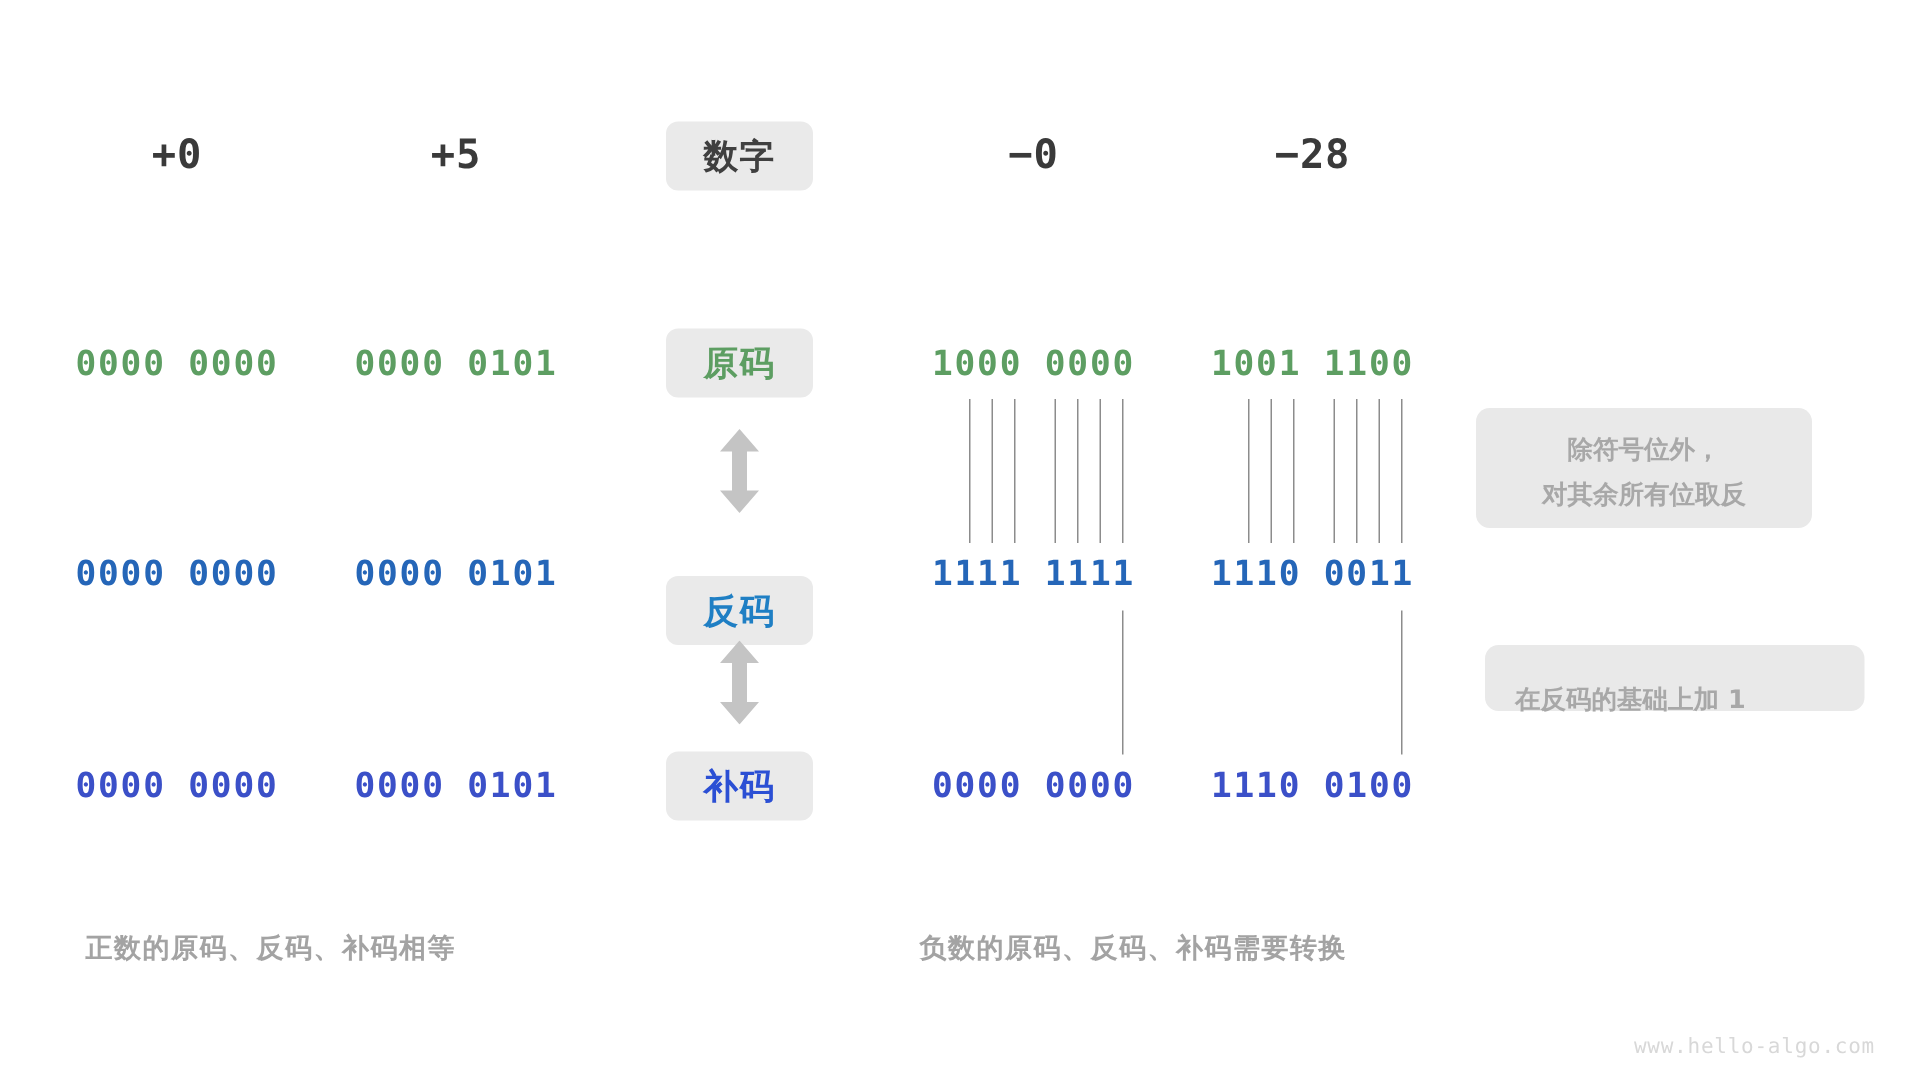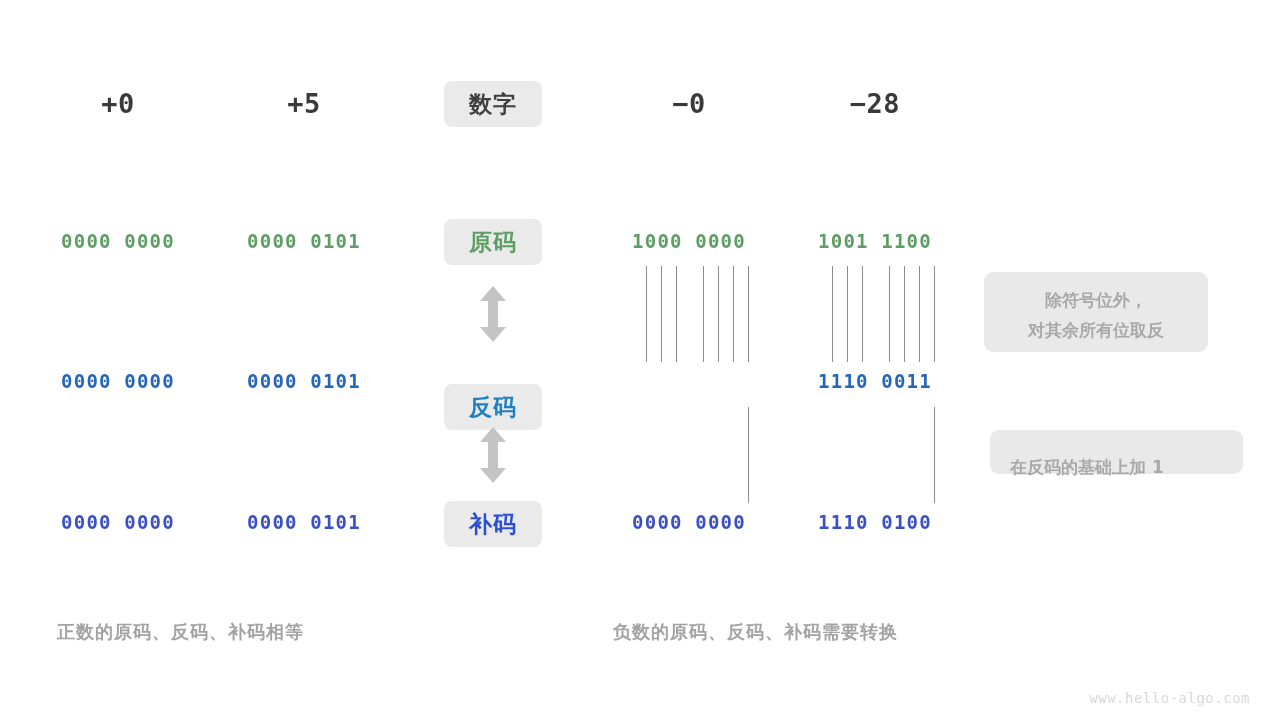--- a/index.html
+++ b/index.html
@@ -30,21 +30,21 @@
     font-size: 27px;
     font-weight: bold;
     color: #3a3a3a;
     text-align: center;
     letter-spacing: 0.5px;
   }
 
   
   .bits {
     font-family: "DejaVu Sans Mono", monospace;
-    font-size: 19px;
+    font-size: 23px;
     font-weight: bold;
     text-align: center;
     letter-spacing: 1.2px;
     white-space: pre;
   }
   .bits.green { color: #5d9e62; }
   .bits.blue  { color: #2566b8; }
   .bits.indigo{ color: #3b50c8; }
 
   
@@ -137,20 +137,21 @@
   <div class="abs bits green" style="left:603px; top:230px; width:172px;">1000 0000</div>
 
   <div class="abs bits green" style="left:789px; top:230px; width:172px;">1001 1100</div>
 
   <div class="abs bits blue" style="left:32px; top:370px; width:172px;">0000 0000</div>
 
   <div class="abs bits blue" style="left:218px; top:370px; width:172px;">0000 0101</div>
 
   <div class="chip blue" style="left:444px; top:360px; width:98px; height:46px;margin-top:24px;">反码</div>
 
+  <div class="abs bits blue" style="left:603px; top:370px; width:172px;">1111 1111</div>
 
   <div class="abs bits blue" style="left:789px; top:370px; width:172px;">1110 0011</div>
 
   <div class="abs bits indigo" style="left:32px; top:511px; width:172px;">0000 0000</div>
 
   <div class="abs bits indigo" style="left:218px; top:511px; width:172px;">0000 0101</div>
 
   <div class="chip indigo" style="left:444px; top:501px; width:98px; height:46px;">补码</div>
 
   <div class="abs bits indigo" style="left:603px; top:511px; width:172px;">0000 0000</div>

